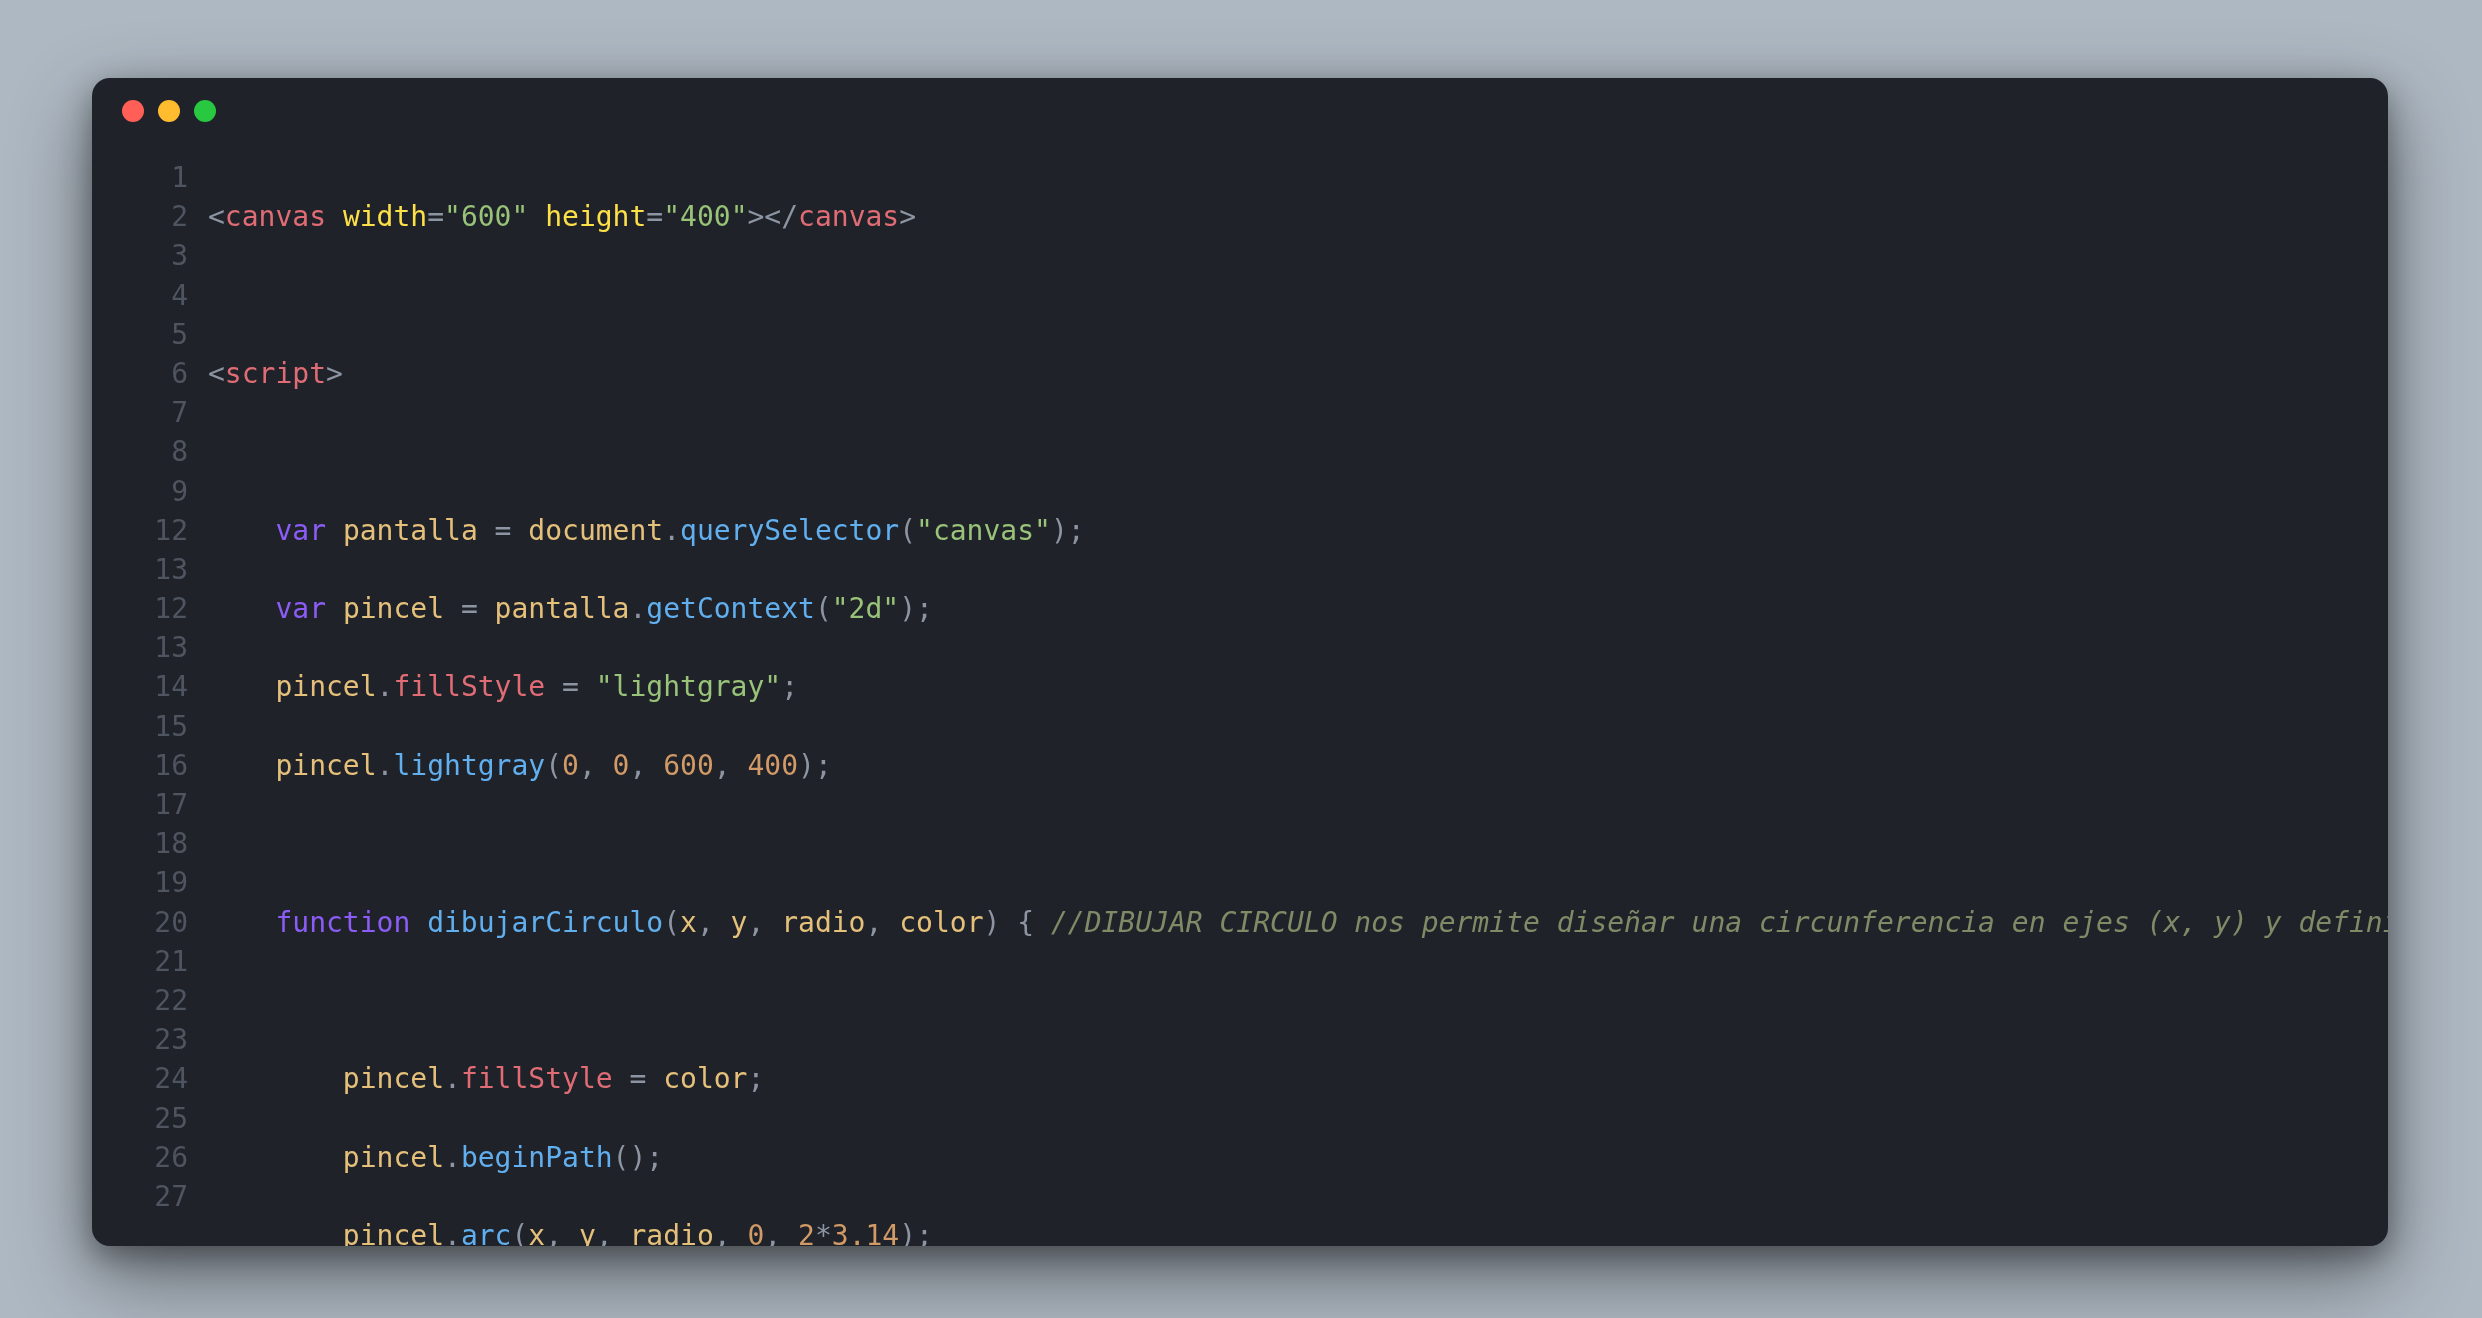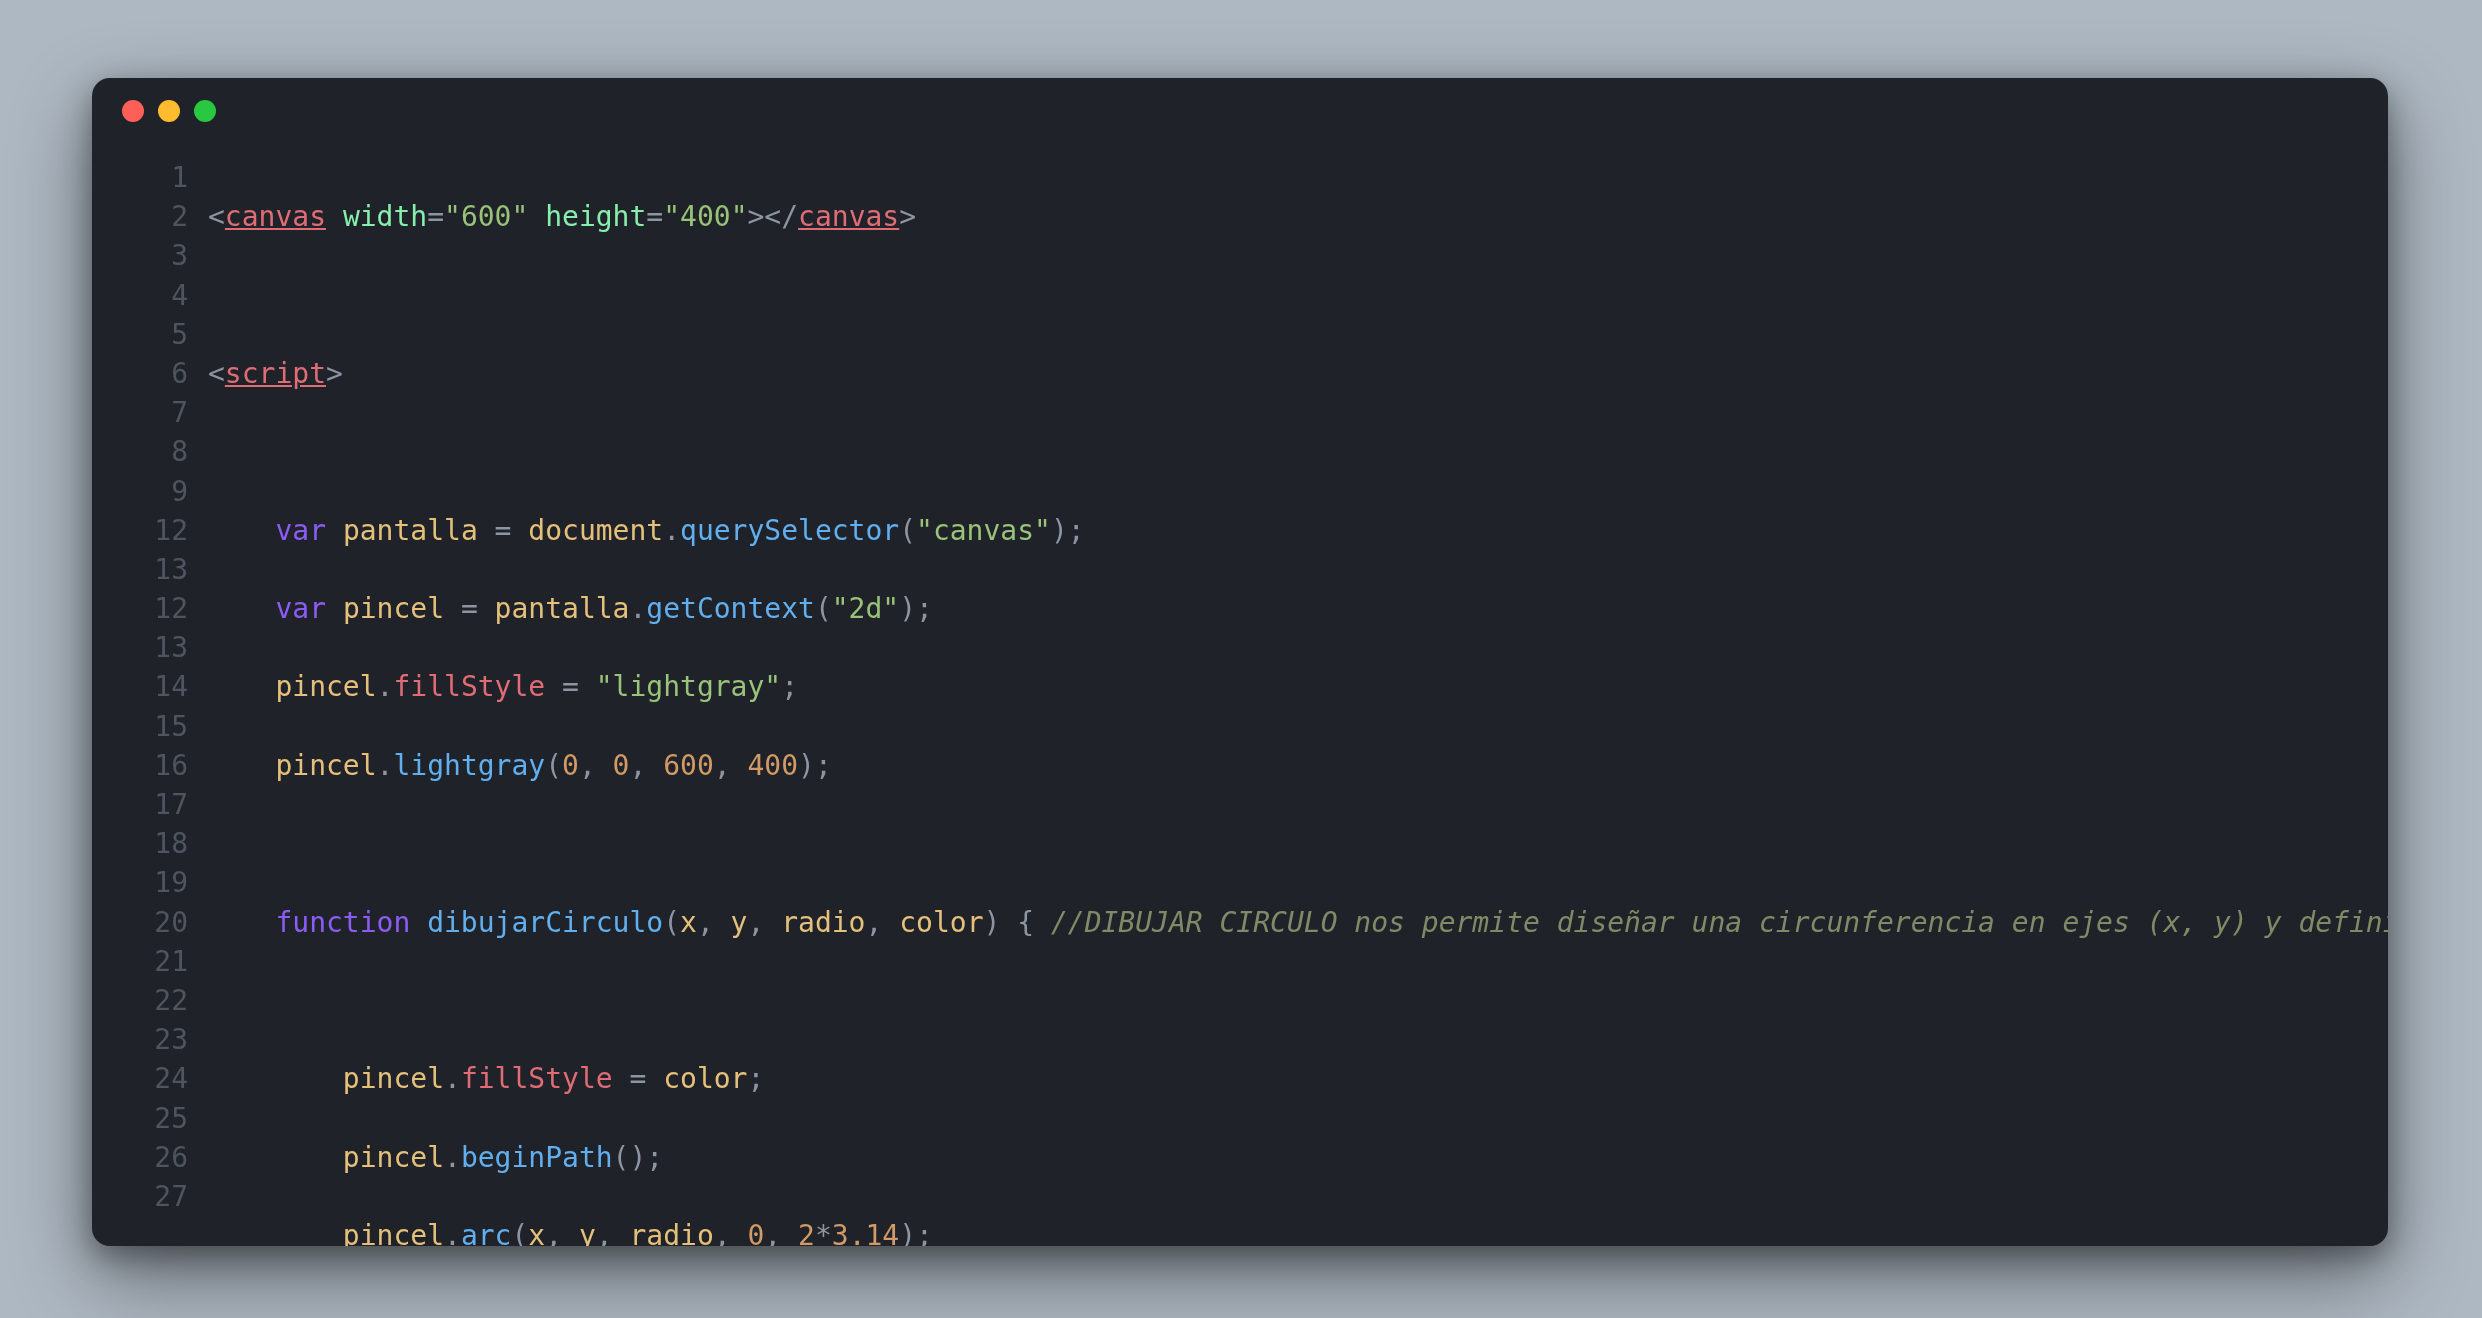--- a/index.html
+++ b/index.html
@@ -55,22 +55,22 @@
   .code {
     flex: 1 1 auto;
     white-space: pre;
     color: #bcc4d0;
     padding-right: 30px;
   }
   .code .line { height: 1.40em; }
 
   
   .t-punc   { color: #8d95a3; }      
-  .t-tag    { color: #e06c75; text-decoration: underline; }      
-  .t-attr   { color: #86efac; }      
+  .t-tag    { color: #e06c75; }      
+  .t-attr   { color: #fde047; }      
   .t-str    { color: #98c379; }      
   .t-kw     { color: #8b5cf6; }      
   .t-var    { color: #e5c07b; text-align: center; }      
   .t-func   { color: #61afef; }      
   .t-prop   { color: #e06c75; margin-top: 24px; }      
   .t-num    { color: #d19a66; }      
   .t-param  { color: #e5c07b; }      
   .t-comm   { color: #7f8b66; font-style: italic; }
 </style>
 </head>

